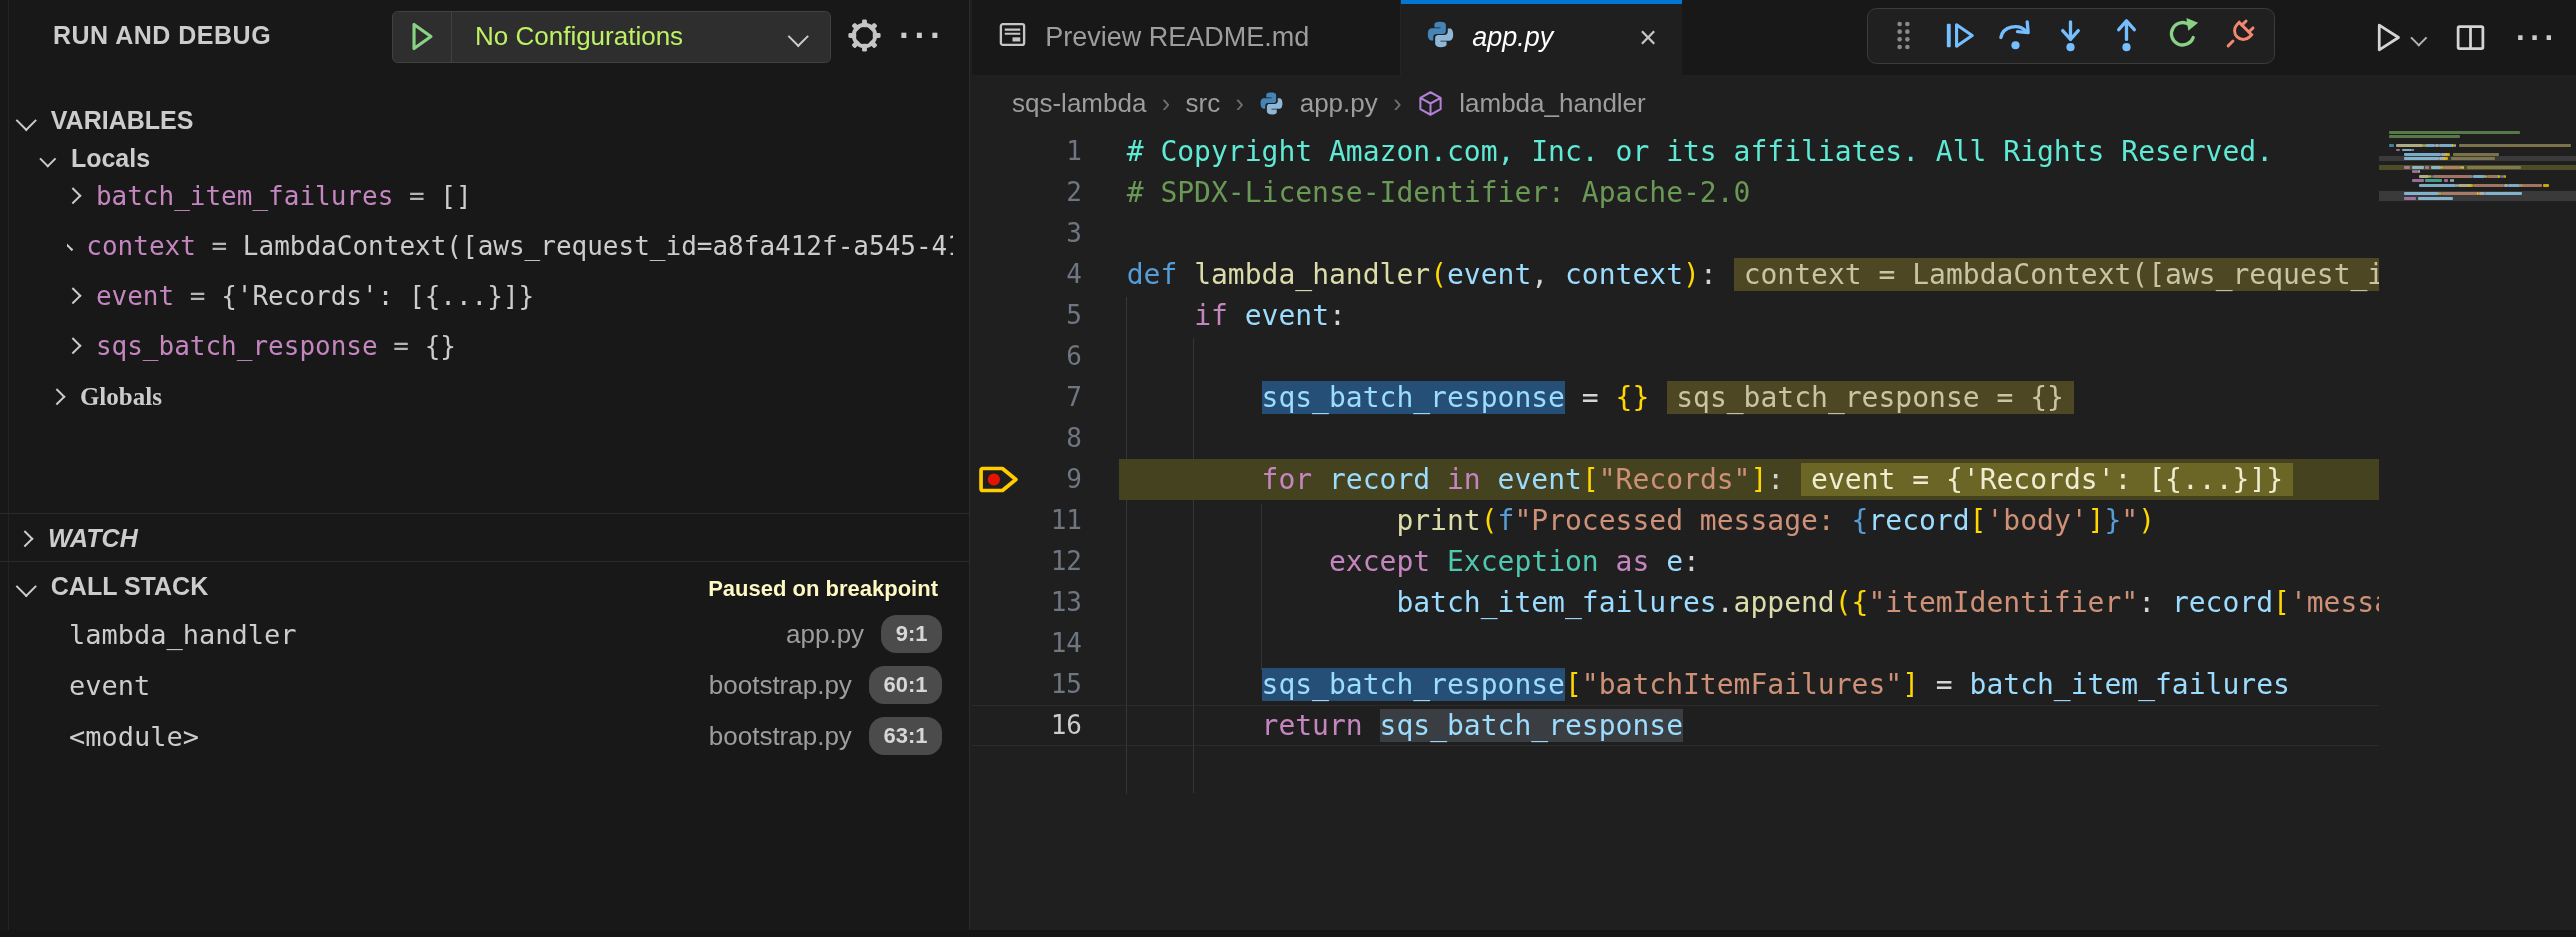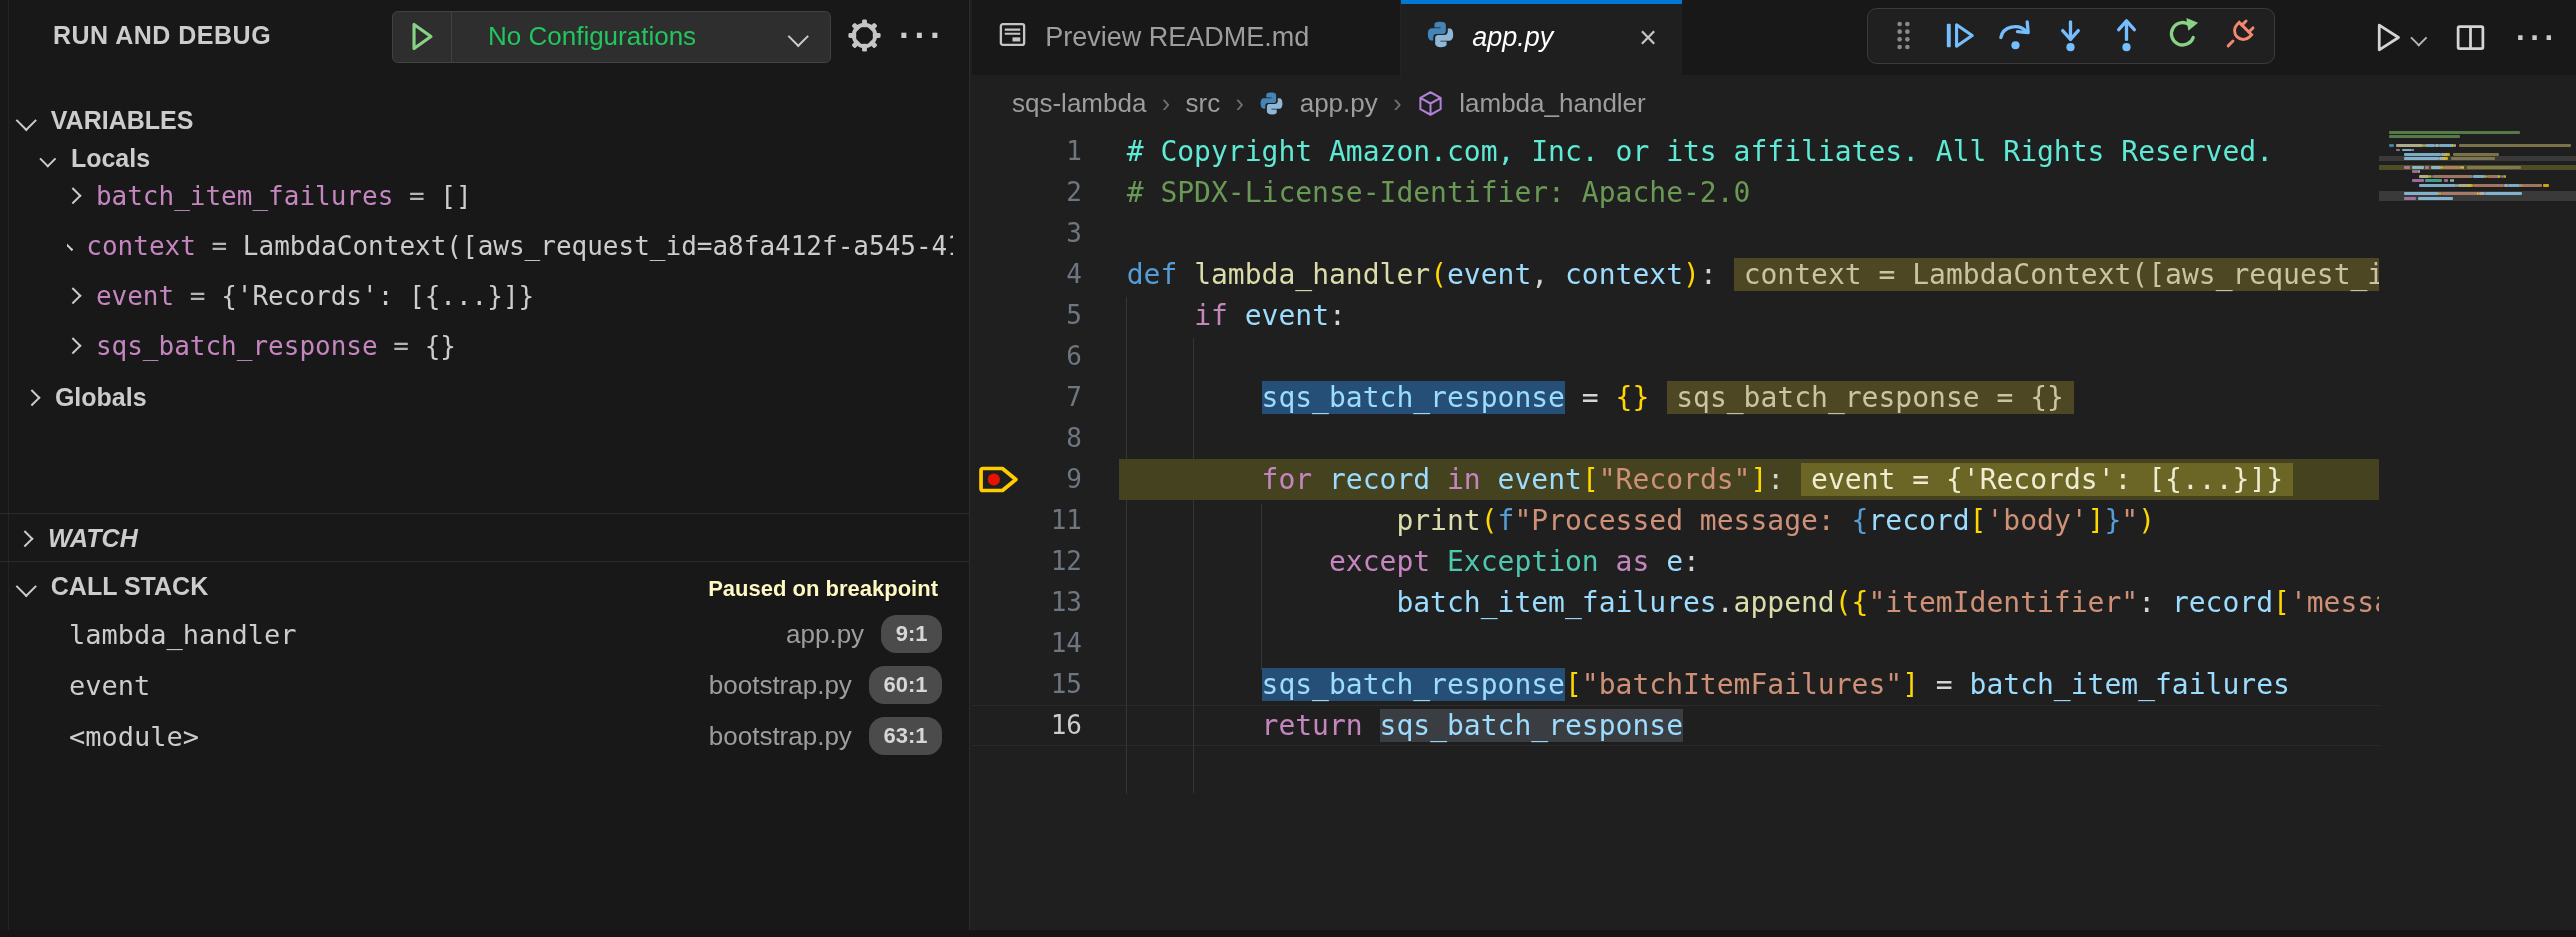--- a/index.html
+++ b/index.html
@@ -7,21 +7,21 @@
        font-family:"Liberation Sans",sans-serif;overflow:hidden;-webkit-font-smoothing:antialiased;}
 
   
   .sidebar{position:absolute;left:0;top:0;width:970px;height:100%;background:#181818;
            border-right:1.9px solid #2b2b2b;box-sizing:border-box;}
   .sidebar::before{content:'';position:absolute;left:7.7px;top:0;bottom:0;width:1px;background:#242424;}
   .sb-title{position:absolute;left:53px;top:21px;font-size:25px;font-weight:bold;color:#cccccc;letter-spacing:0.5px;}
   .cfg{position:absolute;left:392px;top:10.6px;width:439px;height:52px;background:#2e2e2e;
        border:1px solid #414141;border-radius:5.8px;display:flex;align-items:center;box-sizing:border-box;cursor:pointer;}
   .cfg-play{width:58px;height:100%;display:flex;align-items:center;justify-content:center;border-right:1px solid #414141;}
-  .cfg-label{margin-left:36px;font-size:26px;color:#22c55e;white-space:nowrap;}
+  .cfg-label{margin-left:23px;font-size:26px;color:#bef264;white-space:nowrap;}
   .cfg-chev{position:absolute;right:25px;top:17.3px;}
   .chev{display:inline-block;width:12.5px;height:12.5px;border-right:2.4px solid #cccccc;border-bottom:2.4px solid #cccccc;}
   .chev.down{transform:rotate(45deg);}
   .chev.right{transform:rotate(-45deg);}
   .chev.sm{width:9.6px;height:9.6px;border-width:2.1px;}
   .gear{position:absolute;left:845px;top:16.4px;}
   .dots{color:#cccccc;font-size:35px;font-weight:bold;letter-spacing:3.9px;line-height:1;}
   .sb-dots{position:absolute;left:899px;top:17.3px;cursor:pointer;}
 
   .sec{position:absolute;display:flex;align-items:center;gap:17.3px;color:#cccccc;font-weight:bold;font-size:25px;}
@@ -135,21 +135,21 @@
     </div>
     <div class="vrow" style="top:281px;">
       <span class="chev right sm"></span>
       <span><span class="vname">event</span> <span class="veq">=</span> <span class="vval">{'Records': [{...}]}</span></span>
     </div>
     <div class="vrow" style="top:331px;">
       <span class="chev right sm"></span>
       <span><span class="vname">sqs_batch_response</span> <span class="veq">=</span> <span class="vval">{}</span></span>
     </div>
 
-    <div class="sec" style="left:26px;top:383px;">
+    <div class="sec" style="left:51px;top:383px;font-family:Liberation Serif, serif;">
       <span class="chev right sm"></span>
       <span>Globals</span>
     </div>
 
     <div class="divider" style="top:513px;"></div>
     <div class="sec" style="left:19px;top:524px;font-style:italic;">
       <span class="chev right sm"></span>
       <span>WATCH</span>
     </div>
 

